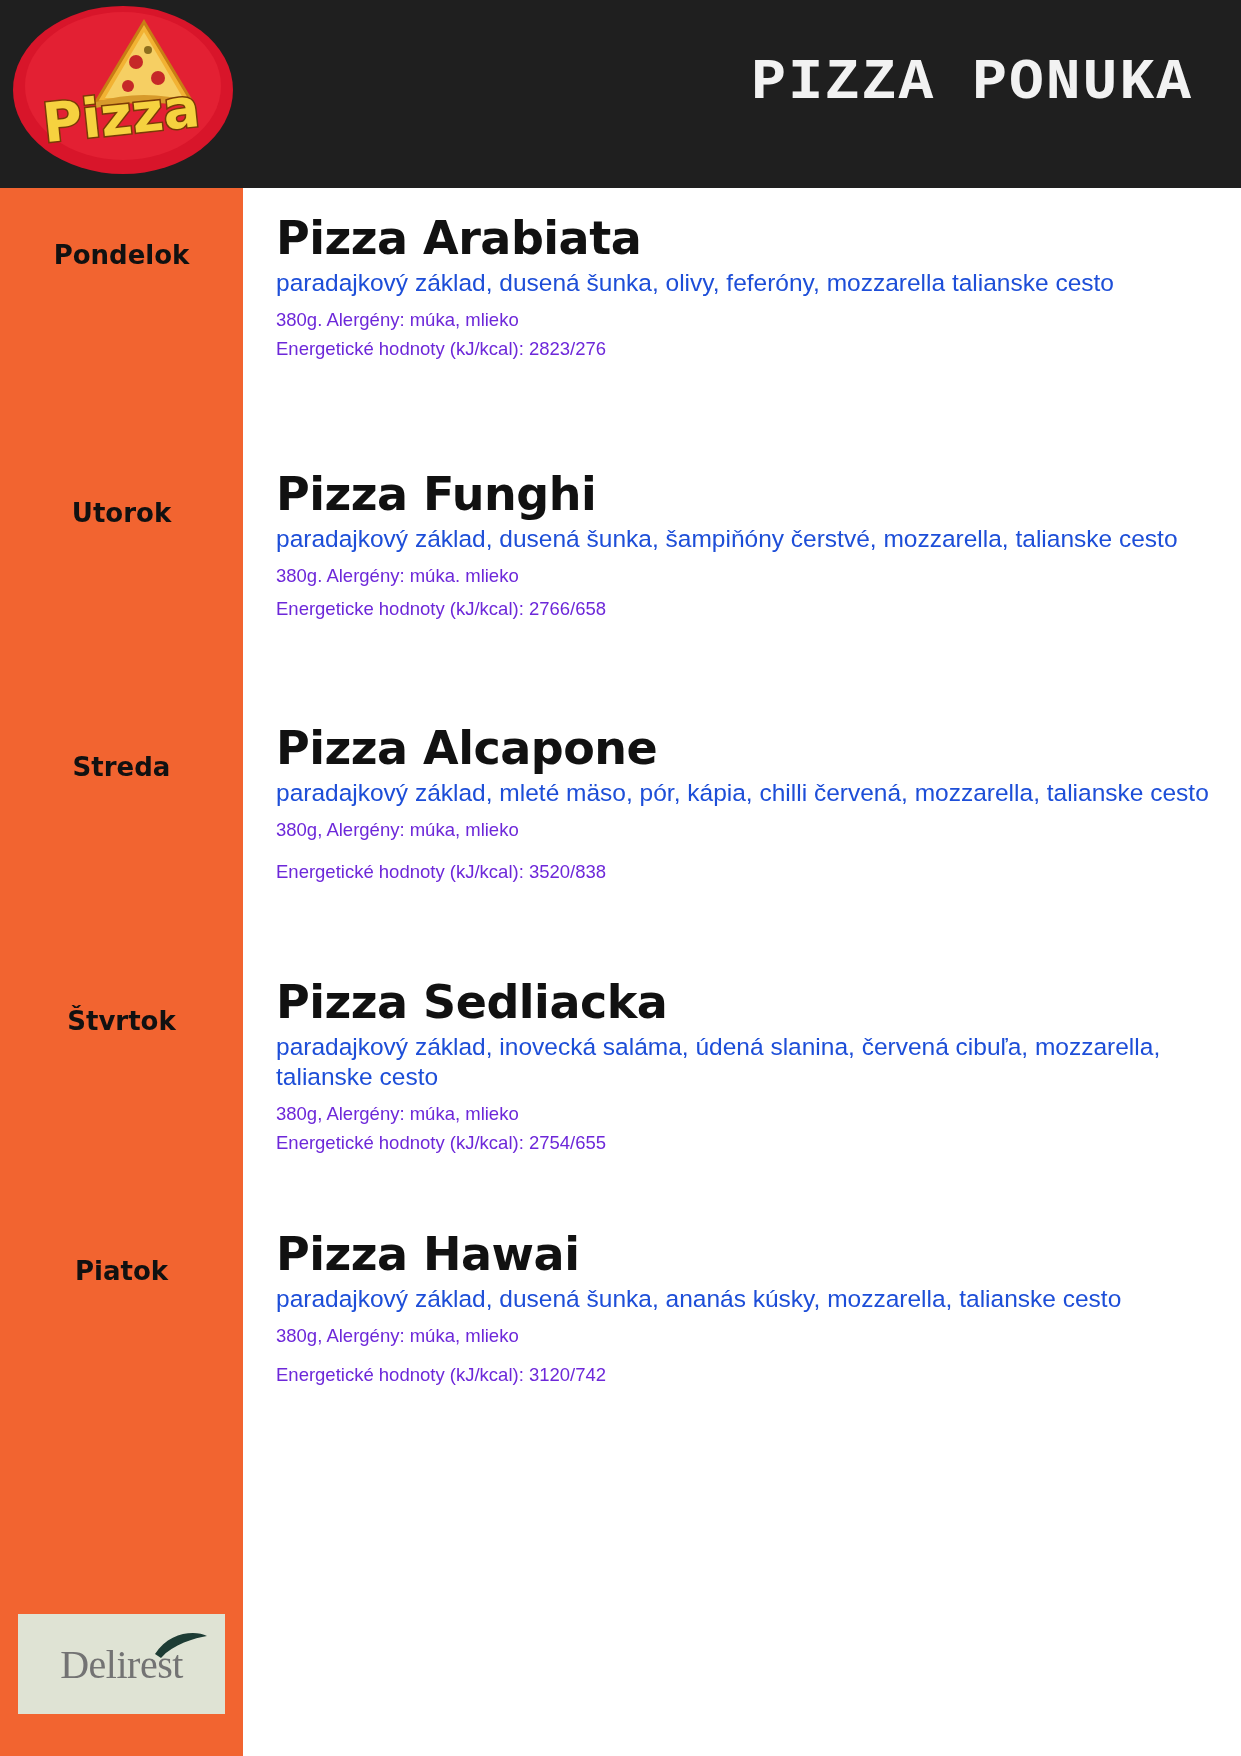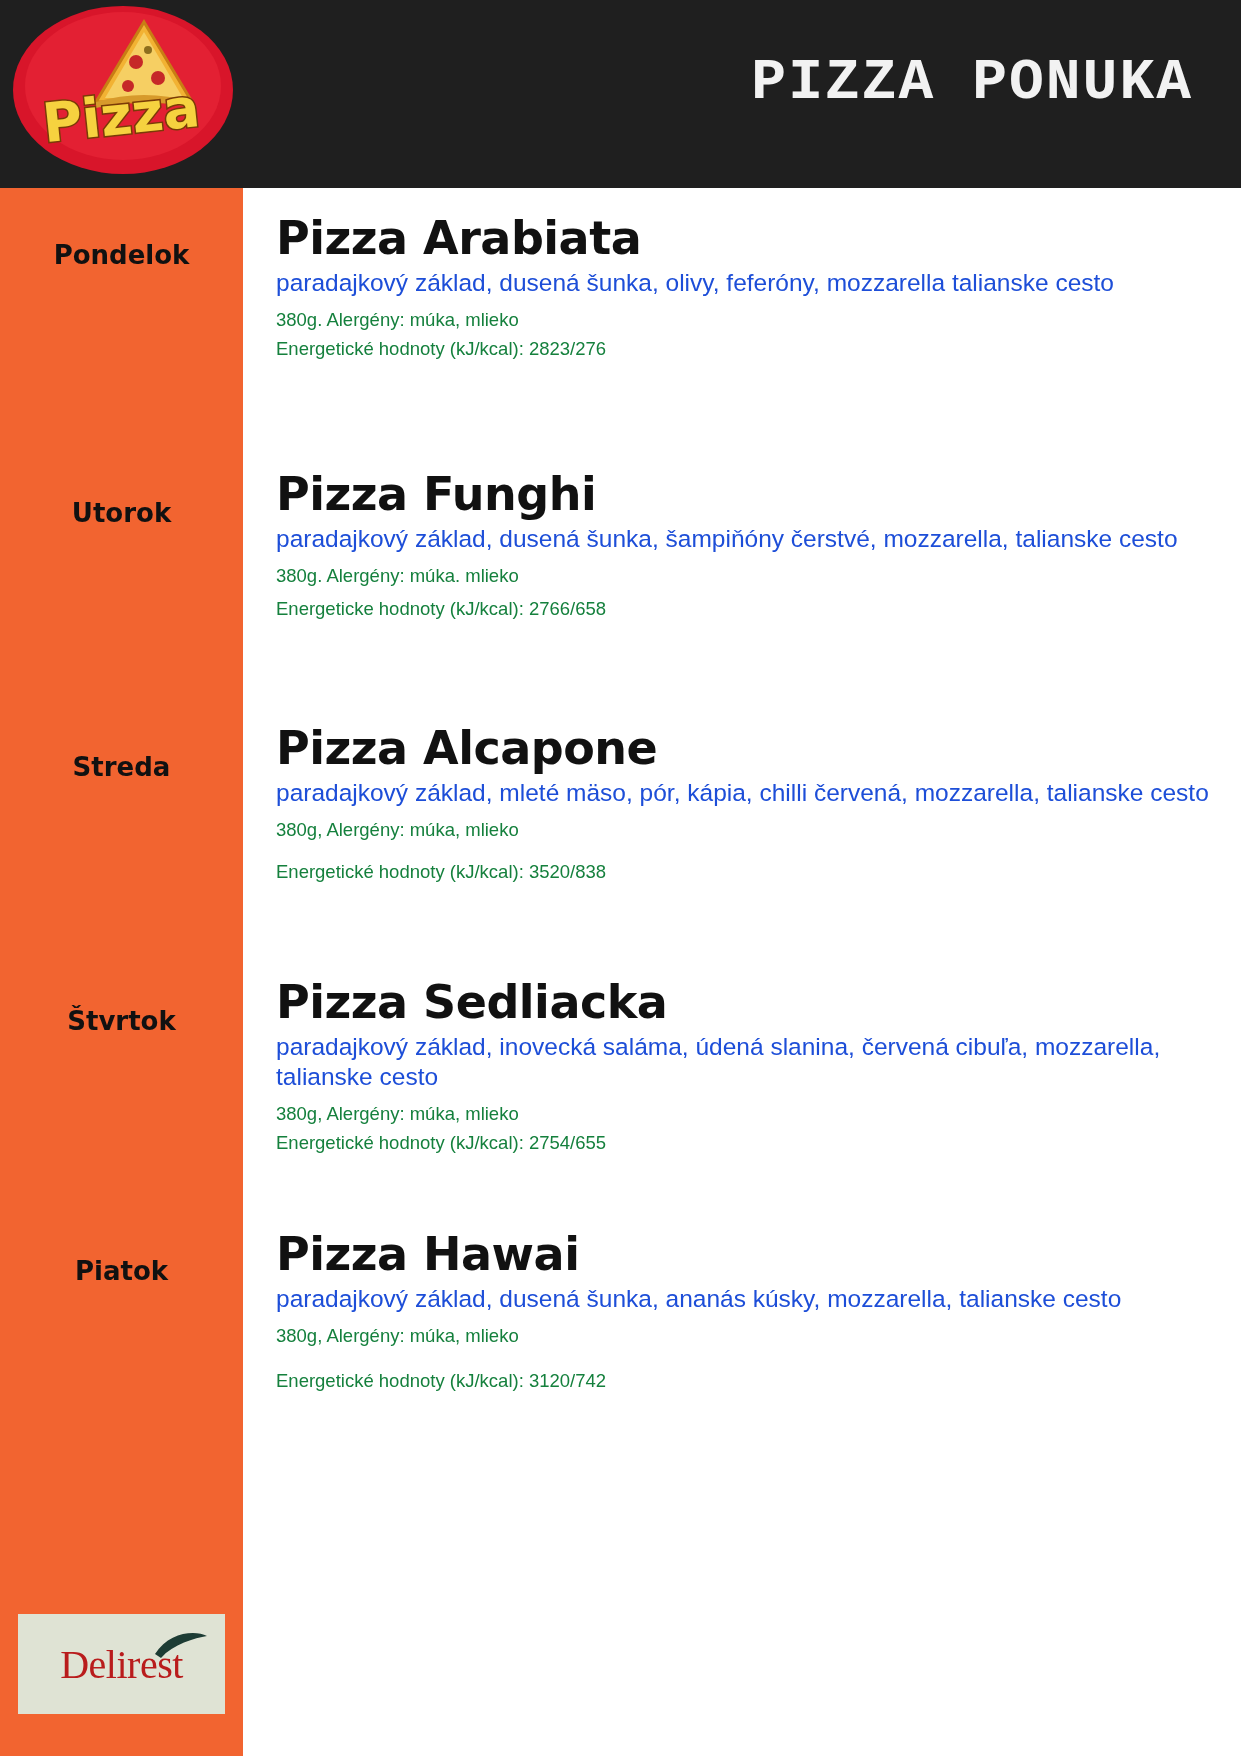--- a/index.html
+++ b/index.html
@@ -91,41 +91,41 @@
   .meal-desc {
     margin-top: 6px;
     font-size: 24.5px;
     color: #1d4ed8;
     line-height: 1.22;
     font-family: "Liberation Sans", sans-serif;
   }
   .meal-sub {
     margin-top: 9px;
     font-size: 18.5px;
-    color: #15803d;
+    color: #6d28d9;
     line-height: 1.45;
     font-family: "Liberation Sans", sans-serif;
   }
 
   
   .delirest {
     position: absolute;
     left: 18px;
     top: 1614px;
     width: 207px;
     height: 100px;
     background: #dfe3d4;
     display: flex;
     align-items: center;
     justify-content: center;
   }
   .delirest-text {
     font-family: "Liberation Serif", serif;
     font-size: 40px;
-    color: #b91c1c;
+    color: #737373;
     letter-spacing: -0.5px;
   }
   .delirest svg { position: absolute; right: 14px; top: 14px; }
 </style>
 </head>
 <body>
 
 <div class="page">
 
   <div class="header">
@@ -185,21 +185,21 @@
       <div class="meal-title">Pizza Sedliacka</div>
       <div class="meal-desc">paradajkový základ, inovecká saláma, údená slanina, červená cibuľa, mozzarella, talianske cesto</div>
       <div class="meal-sub">380g, Alergény: múka, mlieko</div>
       <div class="meal-sub" style="margin-top:2px">Energetické hodnoty (kJ/kcal): 2754/655</div>
     </div>
 
     <div class="meal" style="top:1042px">
       <div class="meal-title">Pizza Hawai</div>
       <div class="meal-desc">paradajkový základ, dusená šunka, ananás kúsky, mozzarella, talianske cesto</div>
       <div class="meal-sub">380g, Alergény: múka, mlieko</div>
-      <div class="meal-sub" style="margin-top:18px">Energetické hodnoty (kJ/kcal): 3120/742</div>
+      <div class="meal-sub" style="margin-top:12px">Energetické hodnoty (kJ/kcal): 3120/742</div>
     </div>
 
   </div>
 
   <div class="delirest">
     <span class="delirest-text">Delirest</span>
     <svg width="60" height="34" viewBox="0 0 60 34">
       <path d="M4 26 C 18 4, 44 2, 56 8 C 44 10, 22 16, 10 30 Z" fill="#1d3c34"></path>
     </svg>
   </div>

